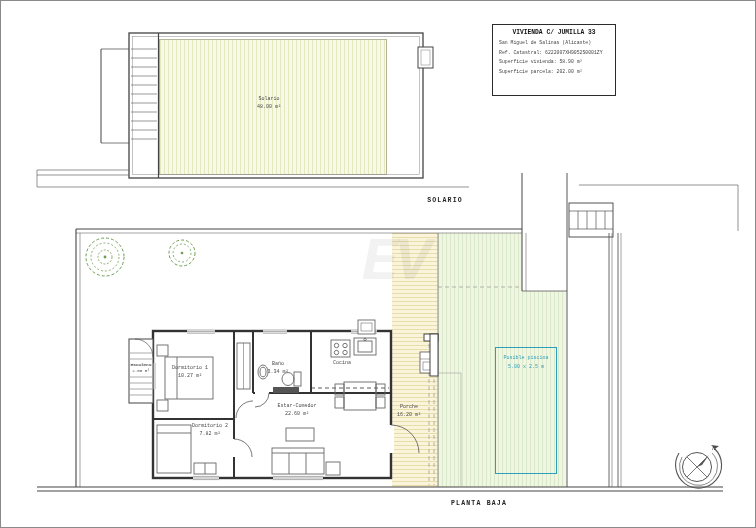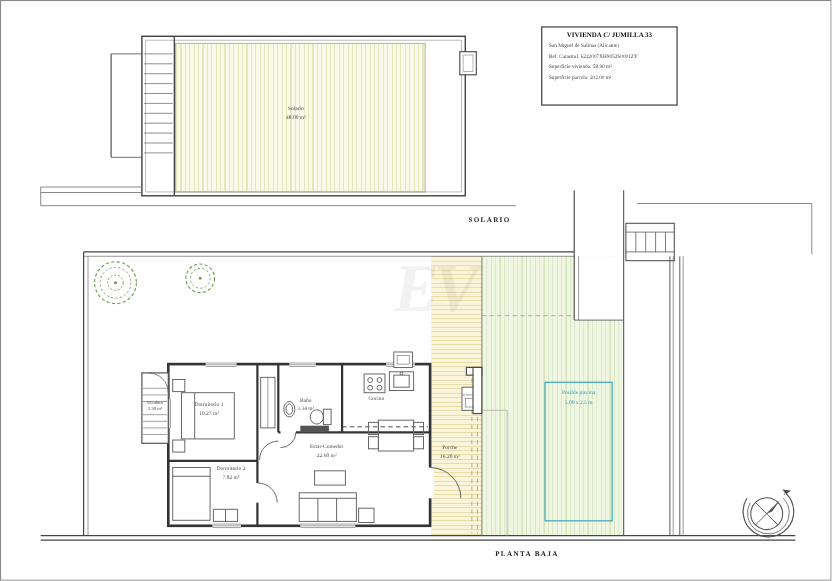--- a/index.html
+++ b/index.html
@@ -1,18 +1,18 @@
 <!DOCTYPE html>
 <html><head>
 <meta charset="utf-8">
 <style>
   html,body{margin:0;padding:0;background:#fff;}
   .sheet{
     position:relative;width:756px;height:528px;background:#fff;overflow:hidden;
-    font-family:Liberation Serif, serif;color:#333;
+    font-family:Liberation Mono, monospace;color:#333;
     border:1px solid #8a8a8a;box-sizing:border-box;
   }
   .abs{position:absolute;}
   
   .hatch-solario{
     background:repeating-linear-gradient(90deg,#e4e8bd 0px,#e4e8bd 1px,#f8f9e8 1px,#f8f9e8 4px);
     border:0.5px solid #b5b59a;
   }
   .hatch-garden{
     background:repeating-linear-gradient(90deg,#dcead9 0px,#d7e6bd 1px,#f1f6e2 1px,#f1f6e2 4px);

